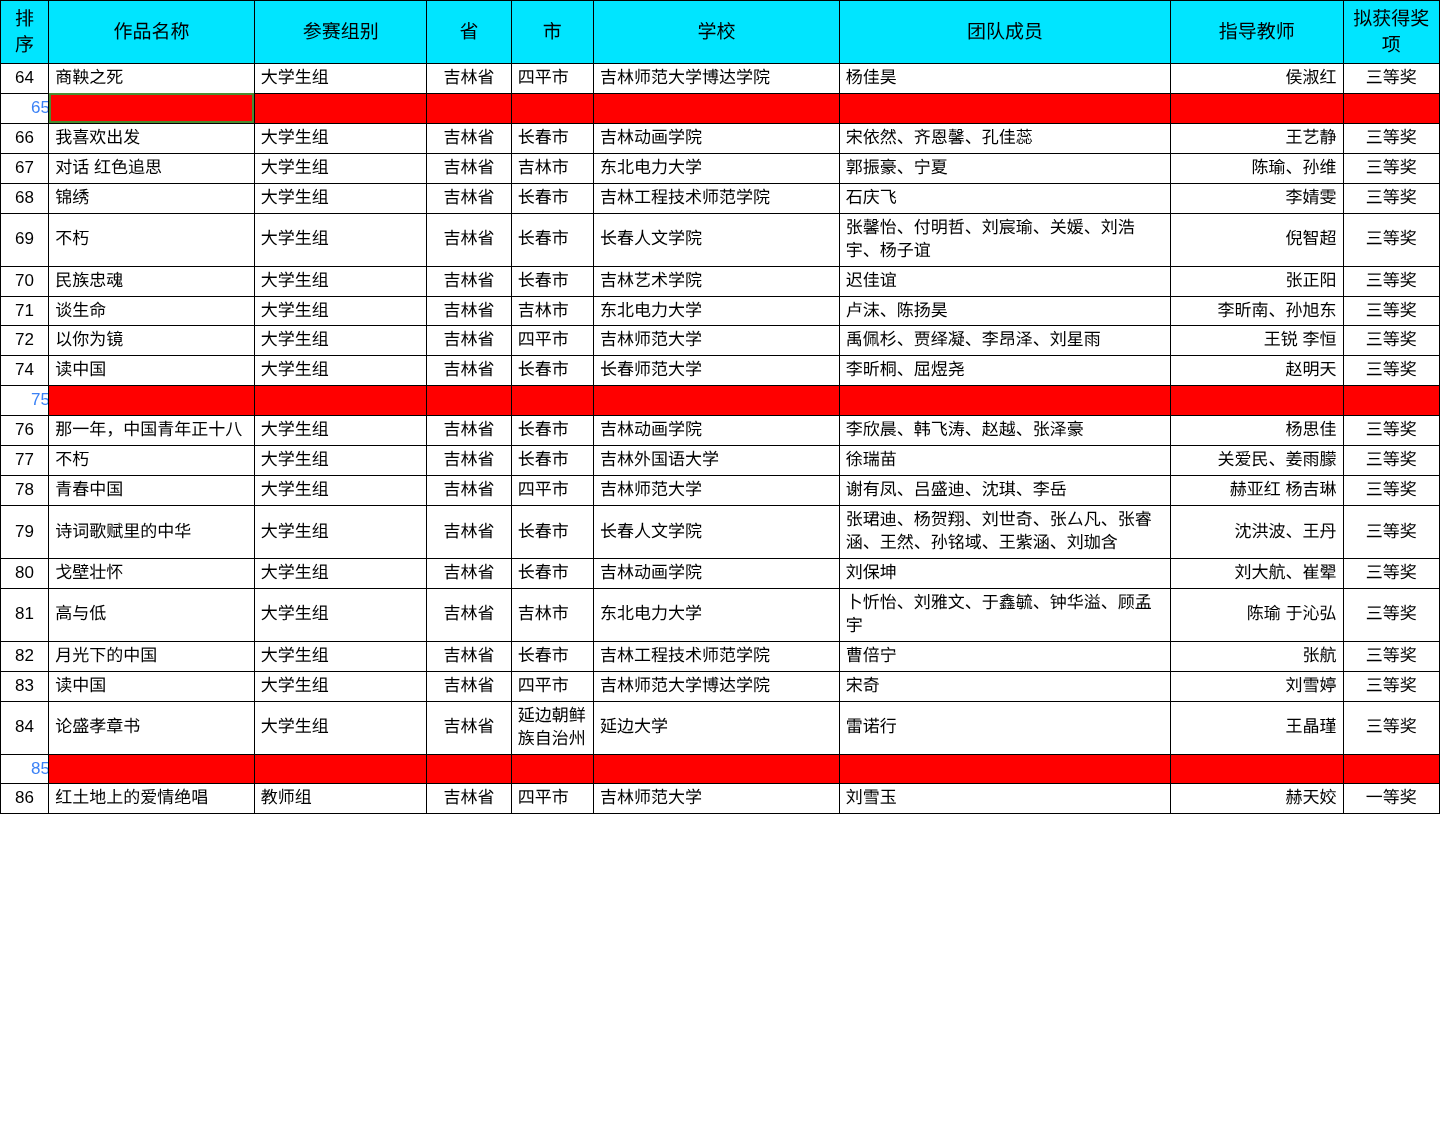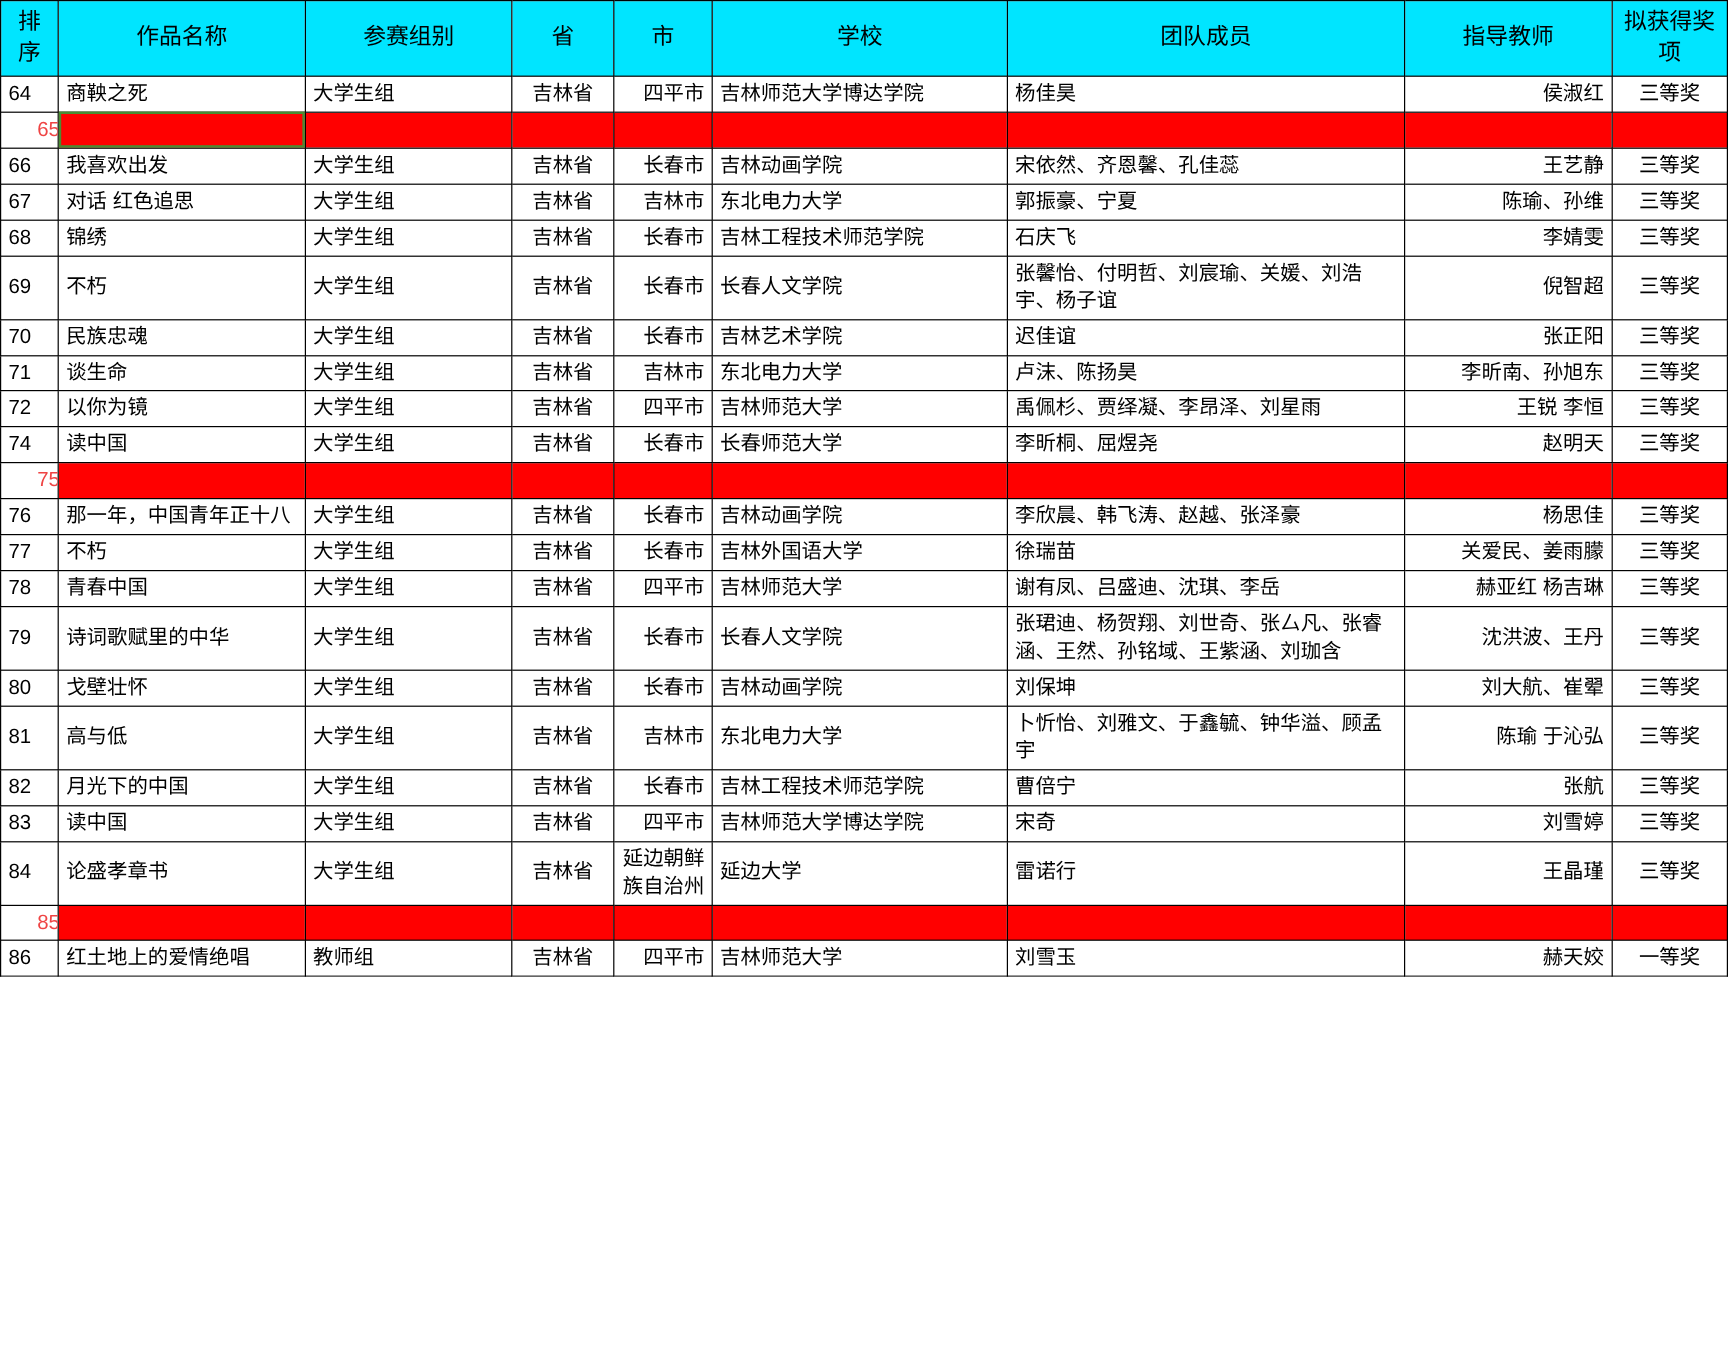--- a/index.html
+++ b/index.html
@@ -37,37 +37,37 @@
   col.c-rank    { width: 48px; }
   col.c-title   { width: 205px; }
   col.c-group   { width: 172px; }
   col.c-prov    { width: 84px; }
   col.c-city    { width: 82px; }
   col.c-school  { width: 245px; }
   col.c-members { width: 330px; }
   col.c-teacher { width: 172px; }
   col.c-award   { width: 96px; }
 
-  td.rank    { }
+  td.rank    { text-align: center; }
   td.title   { text-align: left; }
   td.group   { text-align: left; padding-left: 10px; }
   td.prov    { text-align: center; }
-  td.city    { text-align: right; padding-left: 6px; margin-left: 10px; }
+  td.city    { text-align: left; padding-left: 6px; margin-left: 10px; }
   td.school  { text-align: left; }
   td.members { text-align: left; }
   td.teacher { text-align: right; }
   td.award   { text-align: center; }
 
   tr.hl td {
     background: #ff0000;
     color: #ff0000;
   }
   tr.hl td.rank {
     background: #ffffff;
-    color: #ef4444;
+    color: #3b82f6;
     padding-left: 30px;
   }
   td.selected-cell {
     outline: 2px solid #4a8c32;
     outline-offset: -2px;
   }
 </style>
 </head>
 <body>
 

